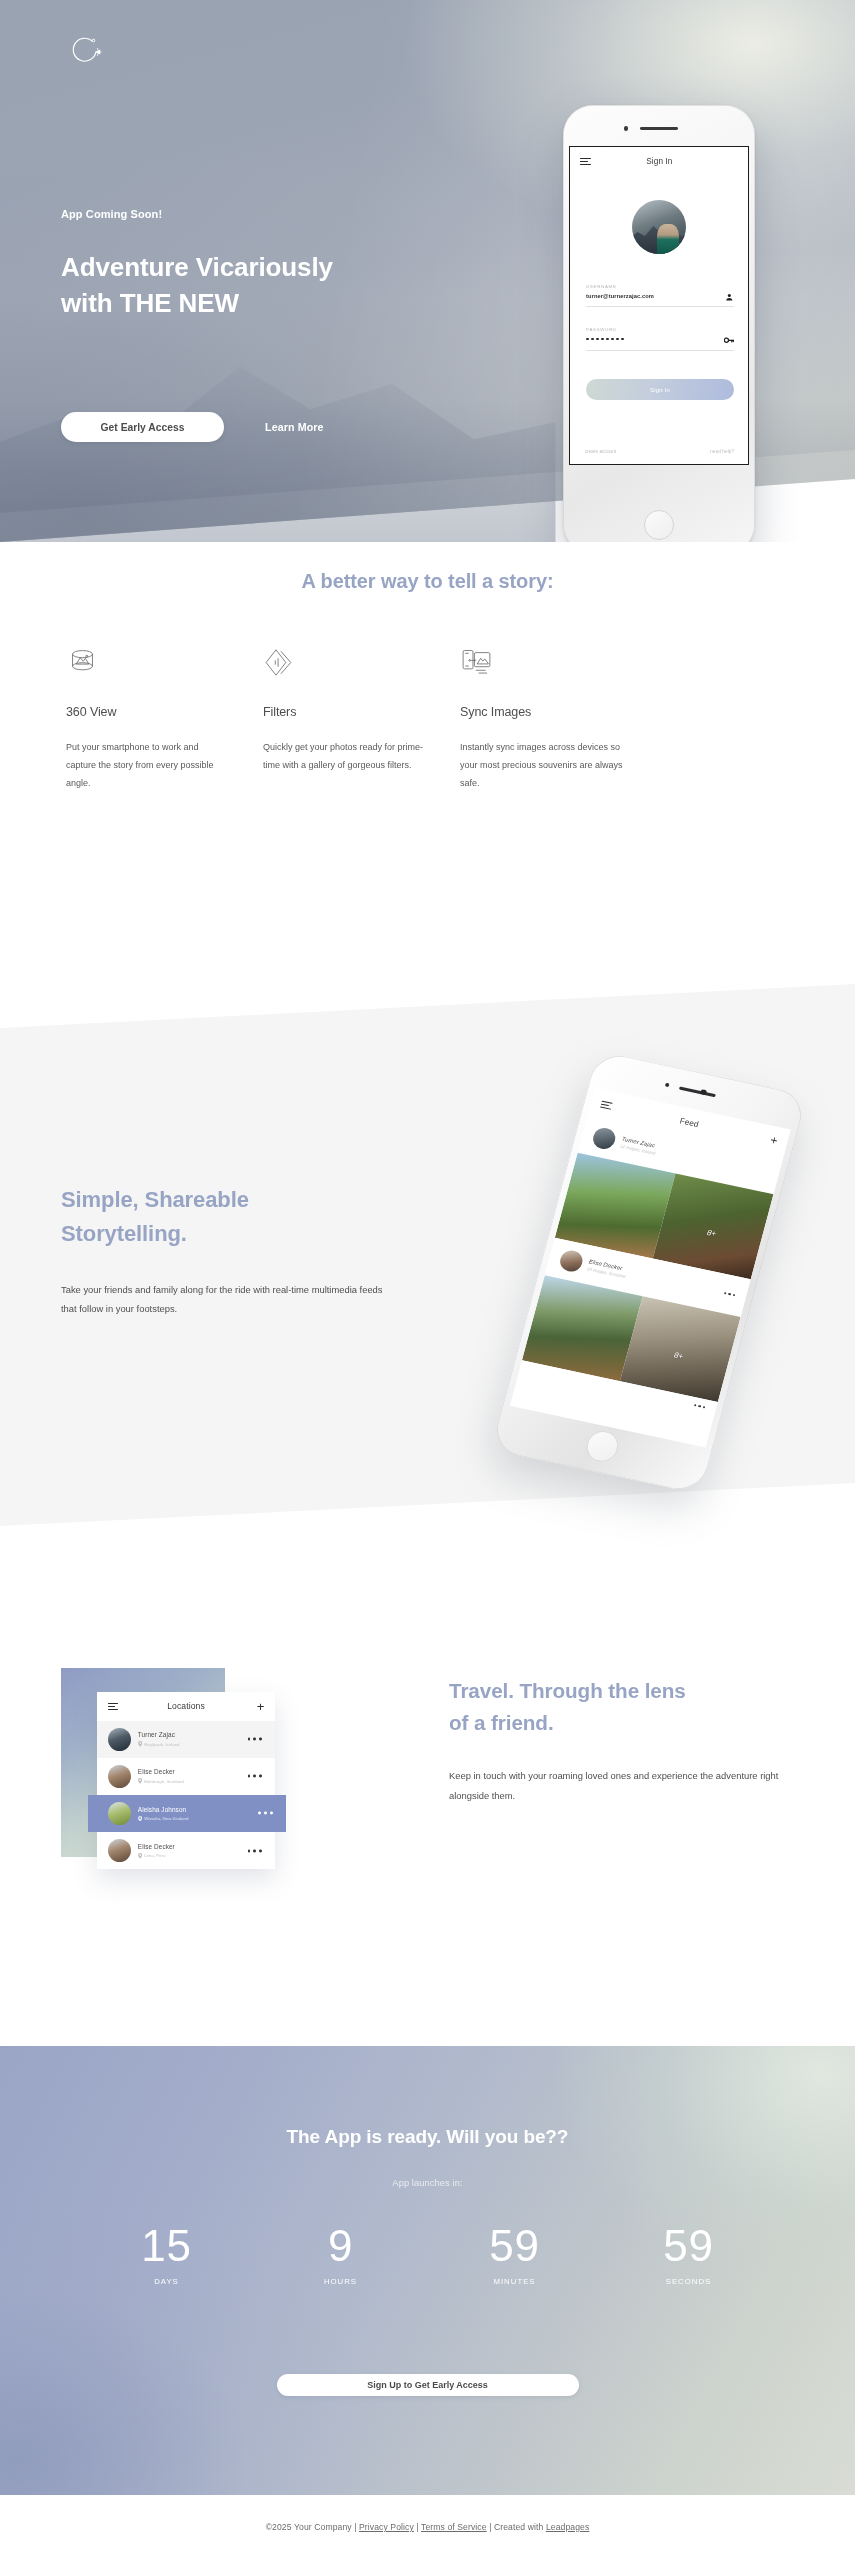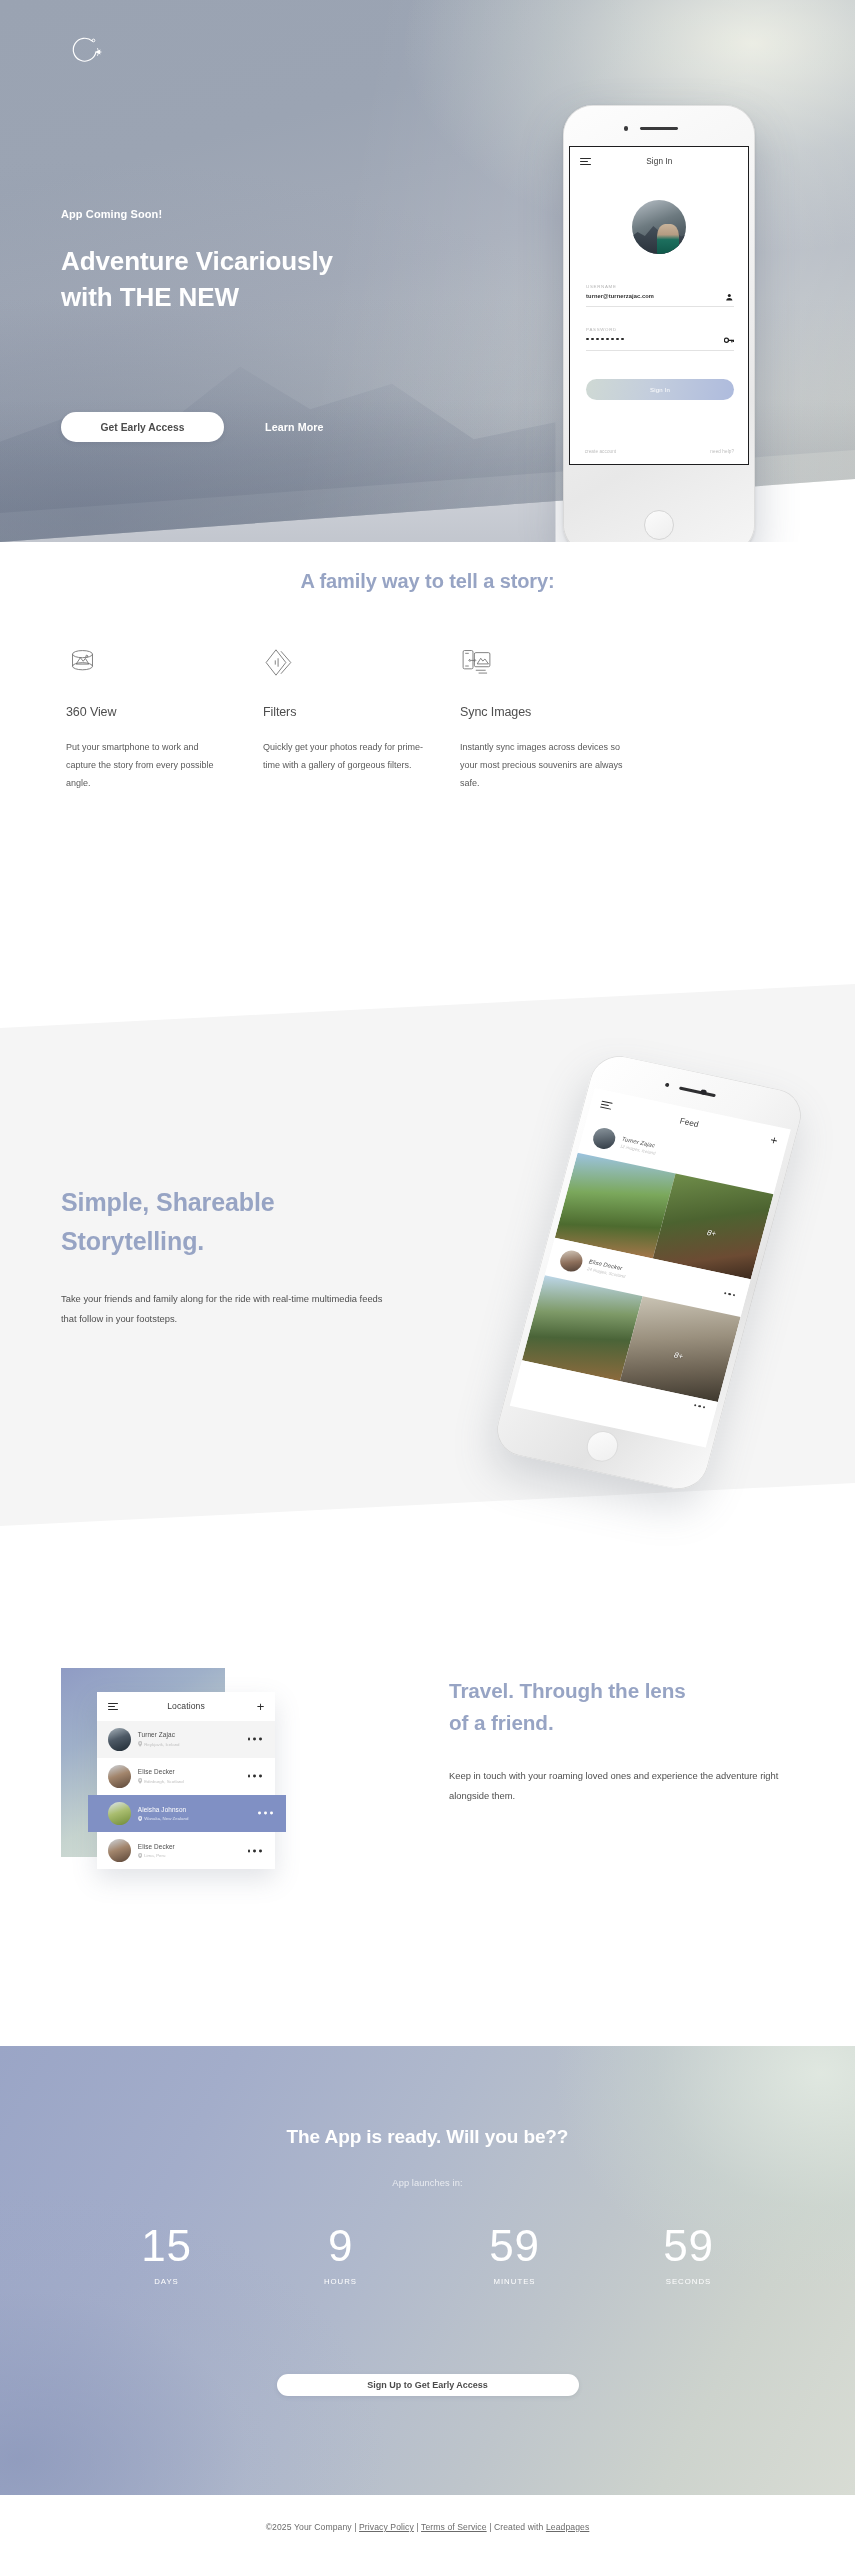--- a/index.html
+++ b/index.html
@@ -76,21 +76,21 @@
   .hero-eyebrow {
     position: absolute;
     top: 208px; left: 0;
     color: #ffffff;
     font-size: 11px;
     font-weight: bold;
     letter-spacing: 0.1px;
   }
   .hero-title {
     position: absolute;
-    top: 244px; left: 0;
+    top: 250px; left: 0;
     color: #ffffff;
     font-size: 26px;
     font-weight: bold;
     line-height: 1.38;
     letter-spacing: -0.1px;
     font-stretch: condensed;
   }
   .hero-title span { display: block; }
 
   .hero-cta-row {
@@ -329,21 +329,21 @@
     background: #f5f5f5;
     clip-path: polygon(0 44px, 855px 0, 855px 499px, 0 542px);
   }
   .story-text {
     position: absolute;
     left: 61px; top: 1183px;
     width: 335px;
   }
   .story-title {
     color: #97a4c4;
-    font-size: 25px;
+    font-size: 22px;
     font-weight: bold;
     line-height: 1.55;
     letter-spacing: -0.1px;
     font-stretch: condensed;
   }
   .story-title span { display: block; }
   .story-body {
     margin-top: 28.5px;
     font-size: 9.4px;
     line-height: 2.1;
@@ -741,21 +741,21 @@
         <div class="pu-foot">
           <span>create account</span>
           <span>need help?</span>
         </div>
       </div>
       <div class="pu-home"></div>
     </div>
   </section>
 
   <section class="features">
-    <h2 class="section-heading">A family way to tell a story:</h2>
+    <h2 class="section-heading">A better way to tell a story:</h2>
 
     <div class="feature-grid">
 
       <div class="feature-col">
         <div class="feature-icon">
           <svg width="33" height="28.5" viewBox="0 0 46 40" fill="none" stroke="#6d6d6d" stroke-width="1.2">
             <ellipse cx="23" cy="10" rx="14" ry="5"></ellipse>
             <path d="M9 10v17M37 10v17"></path>
             <ellipse cx="23" cy="27" rx="14" ry="5"></ellipse>
             <path d="M14 24l6-9 4 5 3-4 5 8z"></path>

